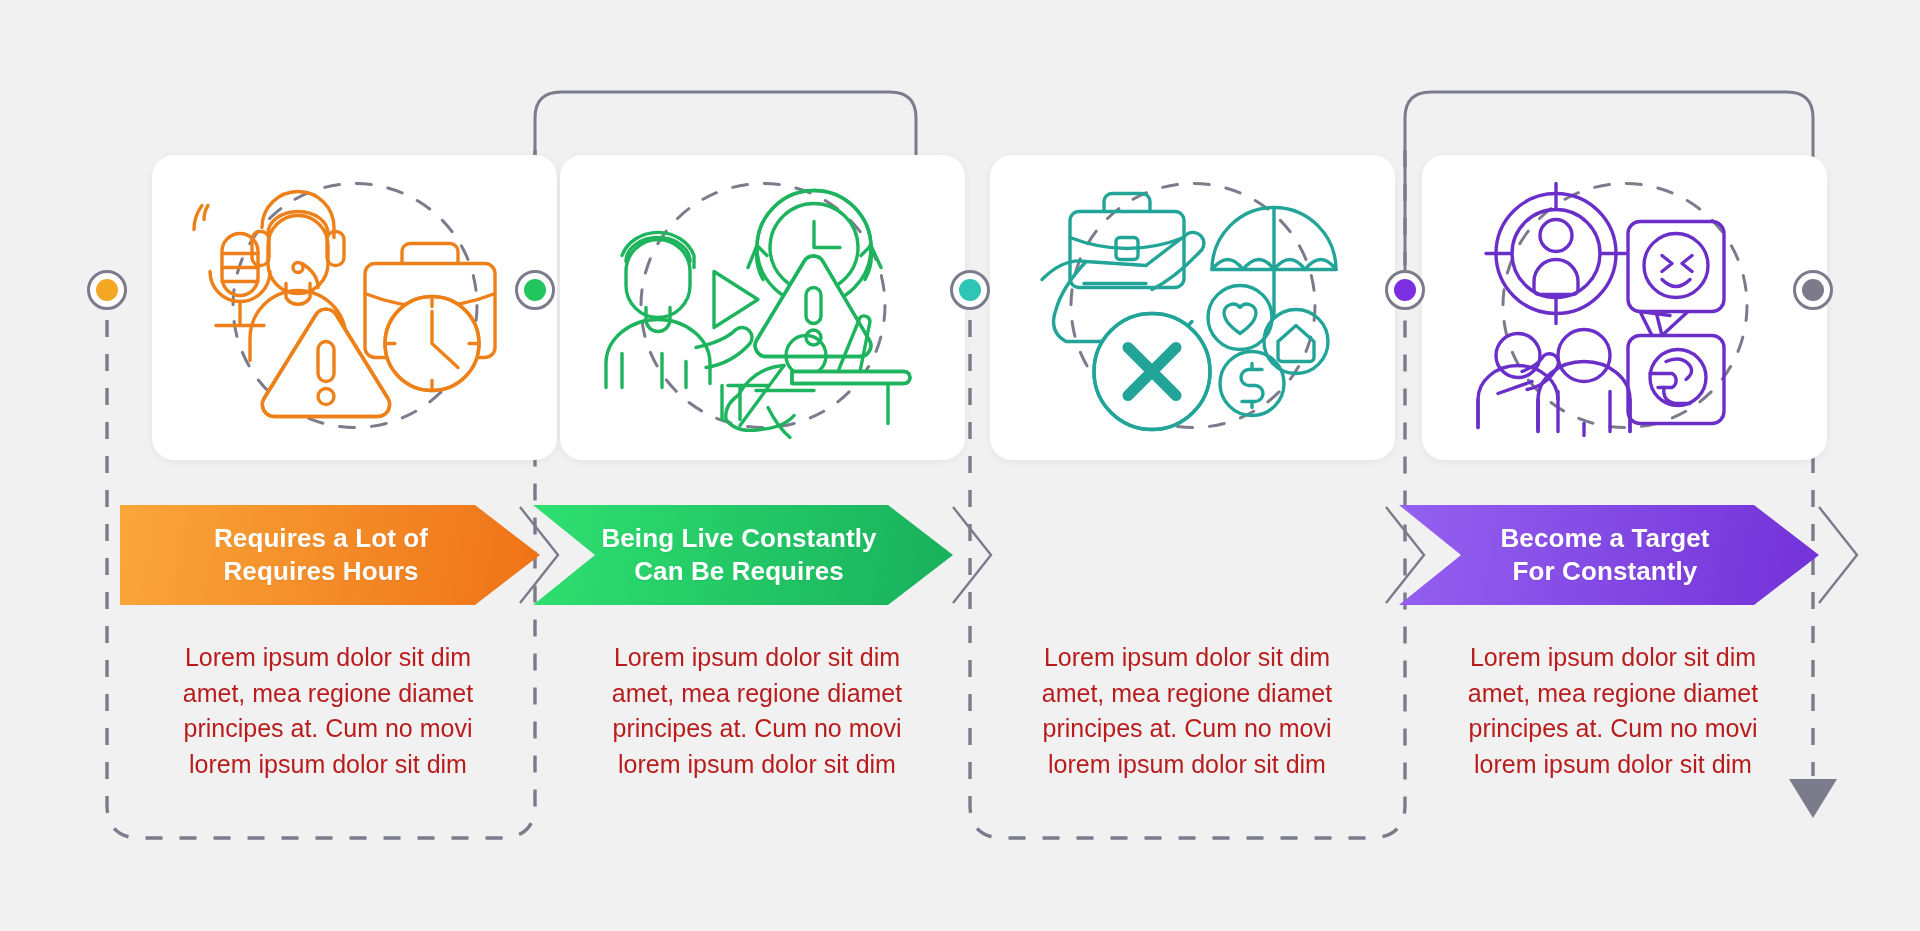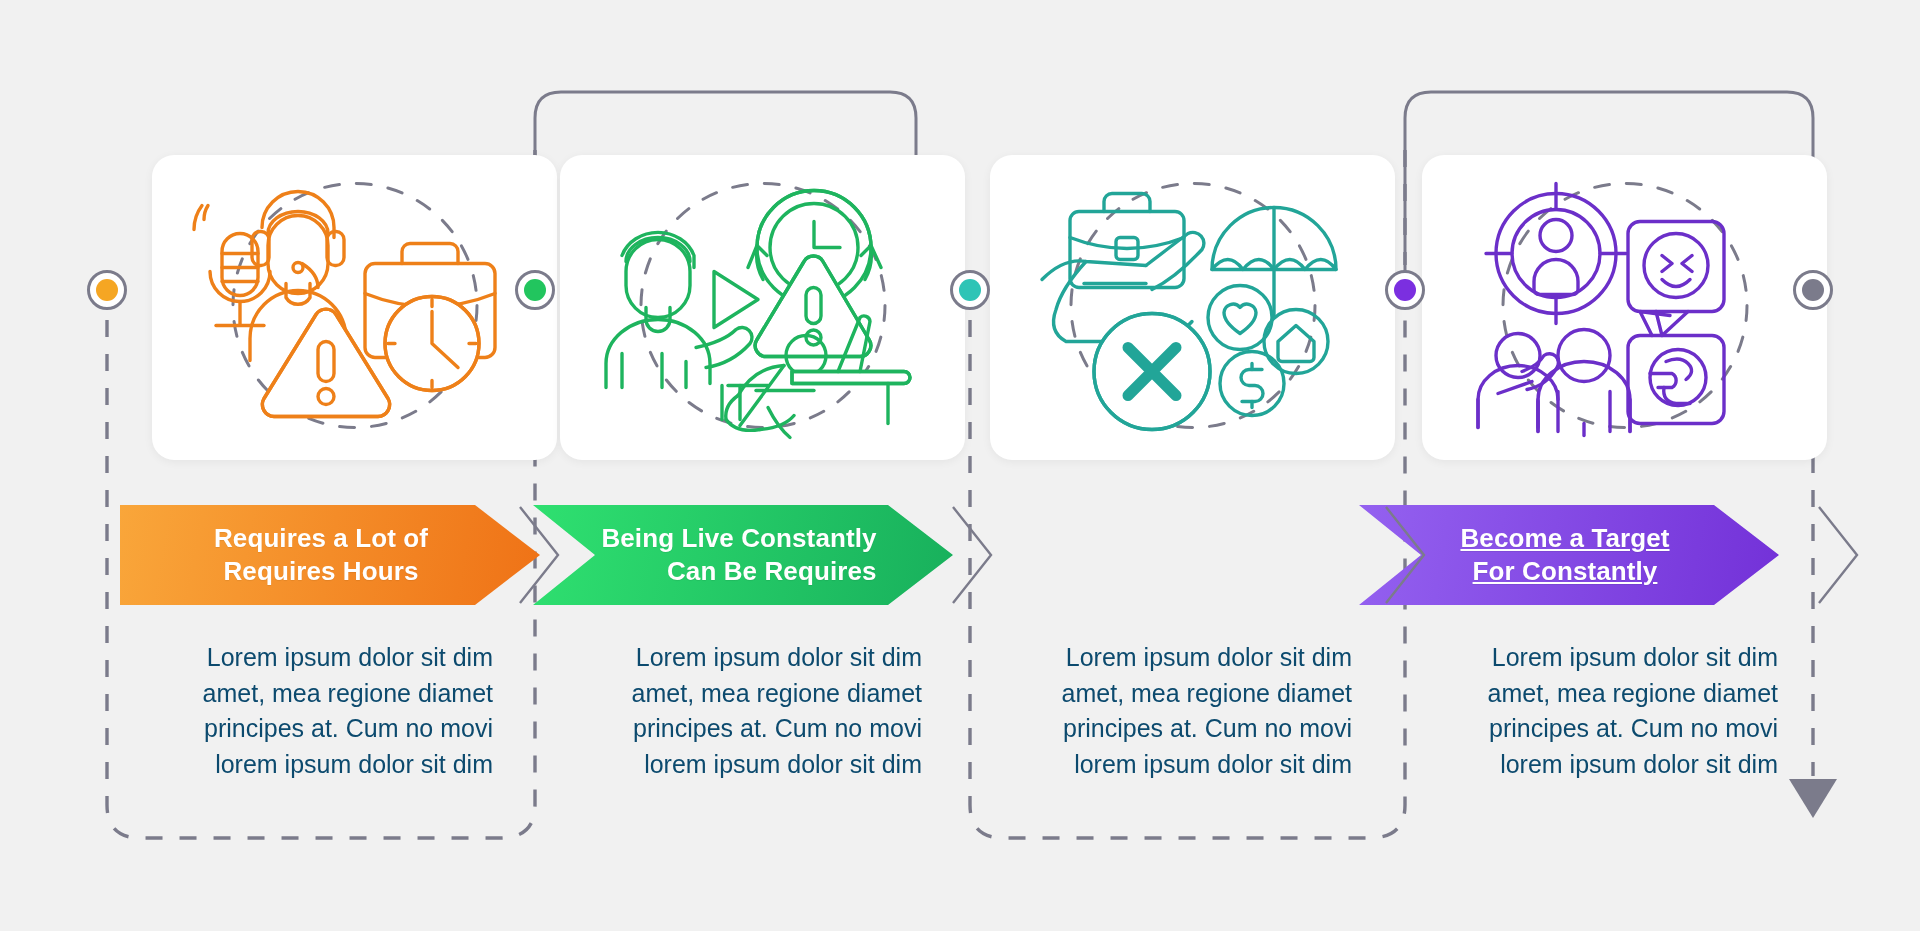--- a/index.html
+++ b/index.html
@@ -105,22 +105,22 @@
     height: 100px;
     z-index: 3;
   }
 
   
   .desc {
     position: absolute;
     top: 640px;
     font-size: 25px;
     line-height: 1.42;
-    color: #0c4a6e;
-    text-align: right;
+    color: #b91c1c;
+    text-align: center;
   }
 
   .flow-arrow {
     position: absolute;
   }
 </style>
 </head>
 <body>
 
 <div id="stage">
@@ -344,37 +344,37 @@
         <span>Requires a Lot of</span><br>
         <span>Requires Hours</span>
       </div>
     </div>
     <svg class="ghost-chevron" style="left:516px;" viewBox="0 0 44 100">
       <polyline points="4,2 42,50 4,98" fill="none" stroke="#7b7b8b" stroke-width="2.4"></polyline>
     </svg>
 
     <div class="banner" style="left:533px; width:420px;
                 background:linear-gradient(100deg,#2fe070 0%,#18b05c 100%);
-                clip-path: polygon(0 0, 355px 0, 420px 50px, 355px 100px, 0 100px, 62px 50px); text-align: right;">
+                clip-path: polygon(0 0, 355px 0, 420px 50px, 355px 100px, 0 100px, 62px 50px);">
       <div class="label">
         <span>Being Live Constantly</span><br>
         <span>Can Be Requires</span>
       </div>
     </div>
     <svg class="ghost-chevron" style="left:949px;" viewBox="0 0 44 100">
       <polyline points="4,2 42,50 4,98" fill="none" stroke="#7b7b8b" stroke-width="2.4"></polyline>
     </svg>
 
     <svg class="ghost-chevron" style="left:1382px;" viewBox="0 0 44 100">
       <polyline points="4,2 42,50 4,98" fill="none" stroke="#7b7b8b" stroke-width="2.4"></polyline>
     </svg>
 
-    <div class="banner" style="left:1359px; width:420px;
+    <div class="banner" style="left:1399px; width:420px;
                 background:linear-gradient(100deg,#9461f0 0%,#7331d8 100%);
-                clip-path: polygon(0 0, 355px 0, 420px 50px, 355px 100px, 0 100px, 62px 50px); text-decoration: underline;">
+                clip-path: polygon(0 0, 355px 0, 420px 50px, 355px 100px, 0 100px, 62px 50px);">
       <div class="label">
         <span>Become a Target</span><br>
         <span>For Constantly</span>
       </div>
     </div>
     <svg class="ghost-chevron" style="left:1815px;" viewBox="0 0 44 100">
       <polyline points="4,2 42,50 4,98" fill="none" stroke="#7b7b8b" stroke-width="2.4"></polyline>
     </svg>
   </div>
 

